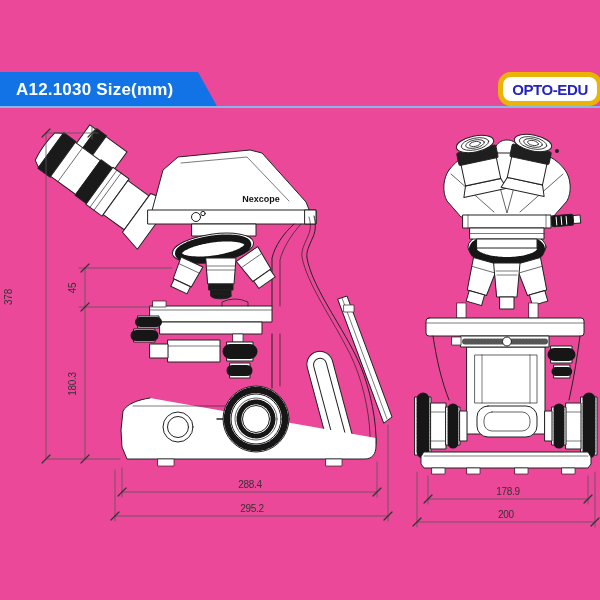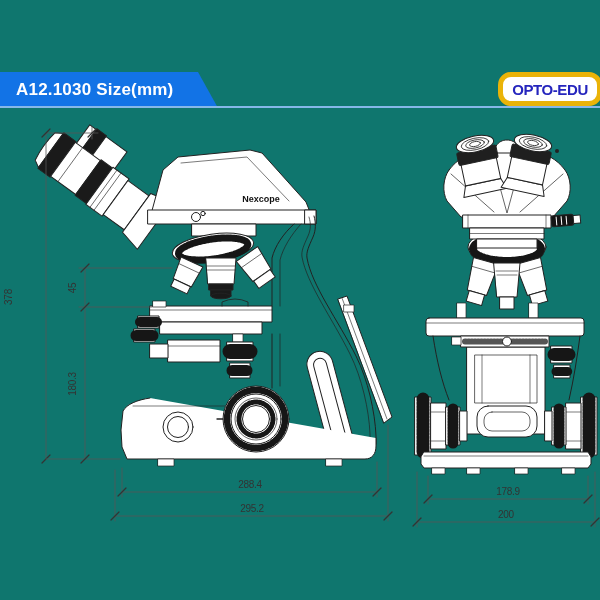--- a/index.html
+++ b/index.html
@@ -1,16 +1,16 @@
 <!DOCTYPE html>
 <html><head>
 <meta charset="utf-8">
 <style>
   html,body{margin:0;padding:0;background:#ffffff;}
-  .page{position:relative;width:600px;height:600px;background:#0f766e;overflow:hidden;
+  .page{position:relative;width:600px;height:600px;background:#ec4899;overflow:hidden;
         font-family:"Liberation Sans", sans-serif;}
   .banner{position:absolute;left:0;top:72px;width:218px;height:36px;background:#1273e6;
           clip-path:polygon(0 0,198px 0,218px 100%,0 100%);
           display:flex;align-items:center;}
   .banner-title{color:#ffffff;font-size:17px;font-weight:bold;padding-left:16px;letter-spacing:.2px;}
   .rule{position:absolute;left:0;top:106px;width:600px;height:2px;background:#86b7e8;}
   .logo{position:absolute;left:498px;top:72px;width:94px;height:24px;border:5px solid #eab308;
         border-radius:13px;display:flex;align-items:center;justify-content:center;
         color:#2525bd;font-weight:bold;font-size:15px;letter-spacing:-0.4px;background:#fff;}
   svg{position:absolute;left:0;top:0;}

